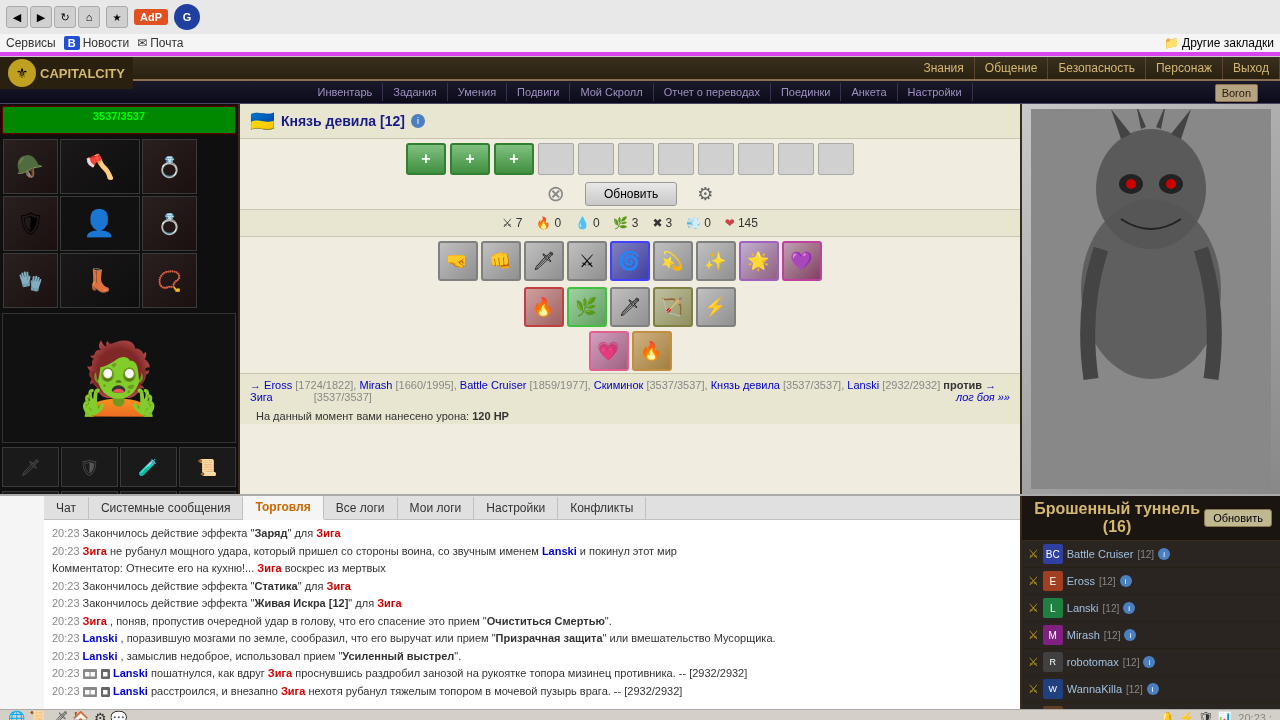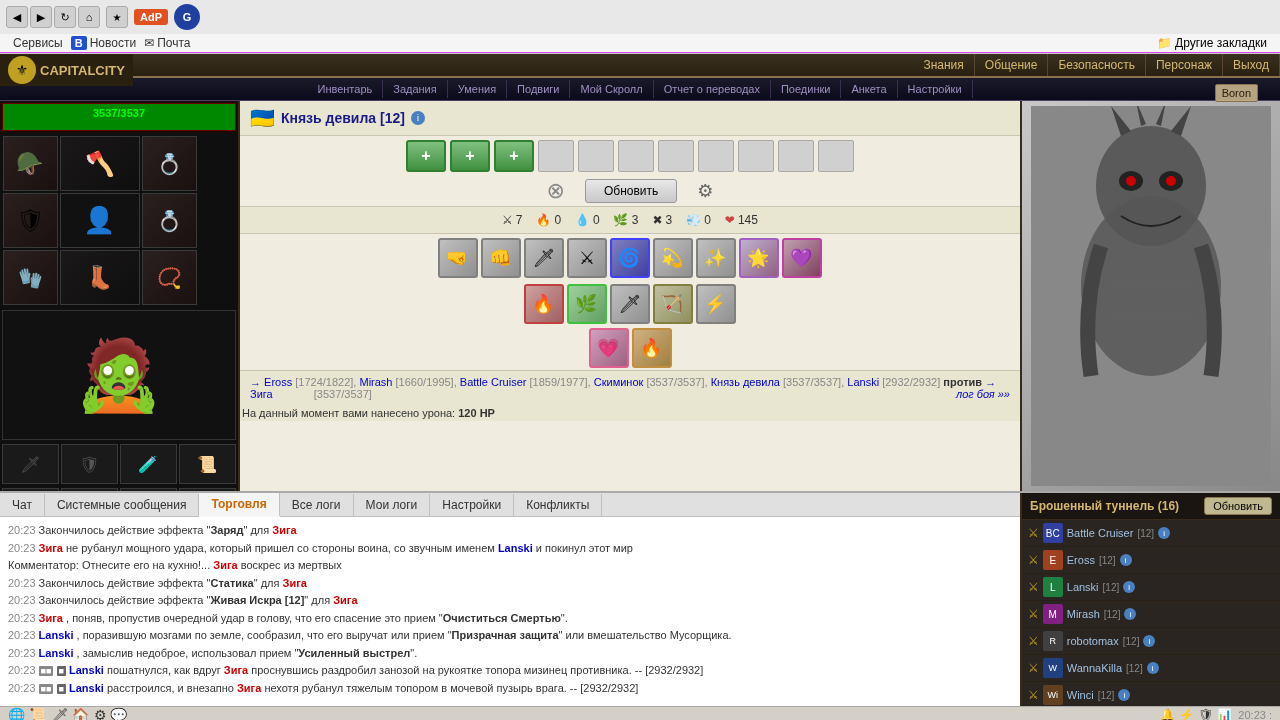--- a/index.html
+++ b/index.html
@@ -7,21 +7,21 @@
 
     
     .browser-chrome { background: #f0f0f0; border-bottom: 1px solid #ccc; }
     .browser-toolbar { display: flex; align-items: center; padding: 4px 6px; gap: 6px; background: #e8e8e8; }
     .nav-buttons { display: flex; gap: 2px; }
     .nav-btn { width: 22px; height: 22px; background: #d0d0d0; border: 1px solid #aaa; border-radius: 3px; cursor: pointer; display: flex; align-items: center; justify-content: center; font-size: 11px; }
     .address-bar { flex: 1; height: 22px; border: 1px solid #aaa; border-radius: 3px; padding: 0 6px; font-size: 12px; background: white; }
     .browser-icon-btn { width: 22px; height: 22px; background: #d0d0d0; border: 1px solid #aaa; border-radius: 3px; display: flex; align-items: center; justify-content: center; font-size: 10px; }
 
     
-    .bookmarks-bar { display: flex; align-items: center; padding: 2px 13px; gap: 8px; background: #f5f5f5; border-bottom: 1px solid #d946ef; font-size: 12px; }
+    .bookmarks-bar { display: flex; align-items: center; padding: 2px 6px; gap: 8px; background: #f5f5f5; border-bottom: 4px solid #d946ef; font-size: 12px; }
     .bookmark-item { display: flex; align-items: center; gap: 3px; cursor: pointer; color: #333; }
 
     
     .game-topnav { background: linear-gradient(to bottom, #3a3020, #2a2010); border-bottom: 2px solid #8a7050; display: flex; align-items: stretch; justify-content: flex-end; padding: 0; }
     .nav-menu { display: flex; gap: 0; }
     .nav-item { padding: 4px 10px; color: #d4b870; font-size: 12px; cursor: pointer; border-right: 1px solid #5a4530; white-space: nowrap; }
 
     
     .game-subnav { background: linear-gradient(to bottom, #1a1a2a, #0a0a1a); border-bottom: 1px solid #4a4060; display: flex; align-items: center; justify-content: center; gap: 0; padding: 2px 0; }
     .subnav-item { padding: 3px 10px; color: #a090c0; font-size: 11px; cursor: pointer; border-right: 1px solid #3a3050; }
@@ -44,21 +44,21 @@
     .tunnel-level { color: #888; font-size: 10px; }
 
     
     .status-bar { height: 22px; background: #d4d0c8; border-top: 1px solid #aaa; display: flex; align-items: center; padding: 0 6px; font-size: 11px; color: #333; }
 
     
     .game-body { display: flex; flex-direction: column; height: 625px; }
     .battle-area { display: flex; flex: 1; }
     .battle-center { flex: 1; background: #f0ede0; display: flex; flex-direction: column; }
     .chat-section { display: flex; height: 215px; background: #f5f5f5; }
-    .chat-main { flex: 1; display: flex; flex-direction: column; }
+    .chat-main { flex: 1; display: flex; flex-direction: column; padding-left: 44px; }
     .chat-right { width: 260px; background: #2a2520; border-left: 2px solid #3a2a1a; }
 
     
     .boron-overlay { position: absolute; top: 84px; right: 22px; background: rgba(200,180,140,0.9); border: 1px solid #8a7050; padding: 2px 6px; font-size: 11px; color: #2a1a0a; border-radius: 2px; z-index: 100; }
   </style>
 </head>
 <body>
 
 <div class="browser-chrome">
   <div class="browser-toolbar">
@@ -288,21 +288,21 @@
         <span class="player-name">Князь девила</span>
         <span style="color:#888;"> [3537/3537], </span>
         <span class="player-name">Lanski</span>
         <span style="color:#888;"> [2932/2932] </span>
         <span style="color:#333;font-weight:bold;">против</span>
         <span style="color:#0000aa;font-weight:bold;"> → </span>
         <span class="player-name">Зига</span>
         <span style="color:#888;padding-left:38px;"> [3537/3537]</span>
         <a style="color:#0000cc;cursor:pointer;float:right;font-style:italic;">лог боя »»</a>
       </div>
-      <div style="background:#e8e5d0;padding:2px 2px;font-size:11px;color:#333;">
+      <div style="background:#e8e5d0;padding:2px 16px;font-size:11px;color:#333;">
         <span>На данный момент вами нанесено урона:</span>
         <span style="font-weight:bold;">120 HP</span>
       </div>
     </div>
 
     <div class="right-panel" style="width:260px;background:#d8d8d8;border-left:2px solid #3a2a1a;overflow:hidden;">
       <div style="width:100%;height:390px;background:linear-gradient(135deg,#c8c8c8,#888888);display:flex;align-items:center;justify-content:center;overflow:hidden;">
 
         <svg width="240" height="380" viewBox="0 0 240 380">
 
@@ -409,21 +409,21 @@
           <span class="chat-player-blue">Lanski</span>
           <span class="chat-text"> расстроился, и внезапно </span>
           <span class="chat-player">Зига</span>
           <span class="chat-text"> нехотя рубанул тяжелым топором в мочевой пузырь врага. -- [2932/2932]</span>
         </div>
       </div>
     </div>
 
     <div class="chat-right" style="width:260px;background:#2a2520;border-left:2px solid #3a2a1a;display:flex;flex-direction:column;">
       <div style="display:flex;align-items:center;justify-content:space-between;padding:4px 8px;background:#1a1510;border-bottom:1px solid #3a2a1a;">
-        <span style="color:#d4b870;font-size:12px;font-weight:bold;">Брошенный туннель (16)</span>
+        <span style="color:#d4b870;font-size:16px;font-weight:bold;text-align:center;">Брошенный туннель (16)</span>
         <button style="padding:2px 8px;background:#c0b890;border:1px solid #8a7850;border-radius:3px;cursor:pointer;font-size:11px;">Обновить</button>
       </div>
       <div style="overflow-y:auto;flex:1;">
 
         <div class="tunnel-player">
           <span style="color:#c0a020;font-size:12px;">⚔</span>
           <span style="width:20px;height:20px;background:#3040a0;border-radius:2px;display:inline-flex;align-items:center;justify-content:center;font-size:10px;color:white;">BC</span>
           <span class="tunnel-name">Battle Cruiser</span>
           <span class="tunnel-level">[12]</span>
           <span style="background:#4a80c0;color:white;border-radius:50%;width:12px;height:12px;font-size:8px;display:inline-flex;align-items:center;justify-content:center;">i</span>

